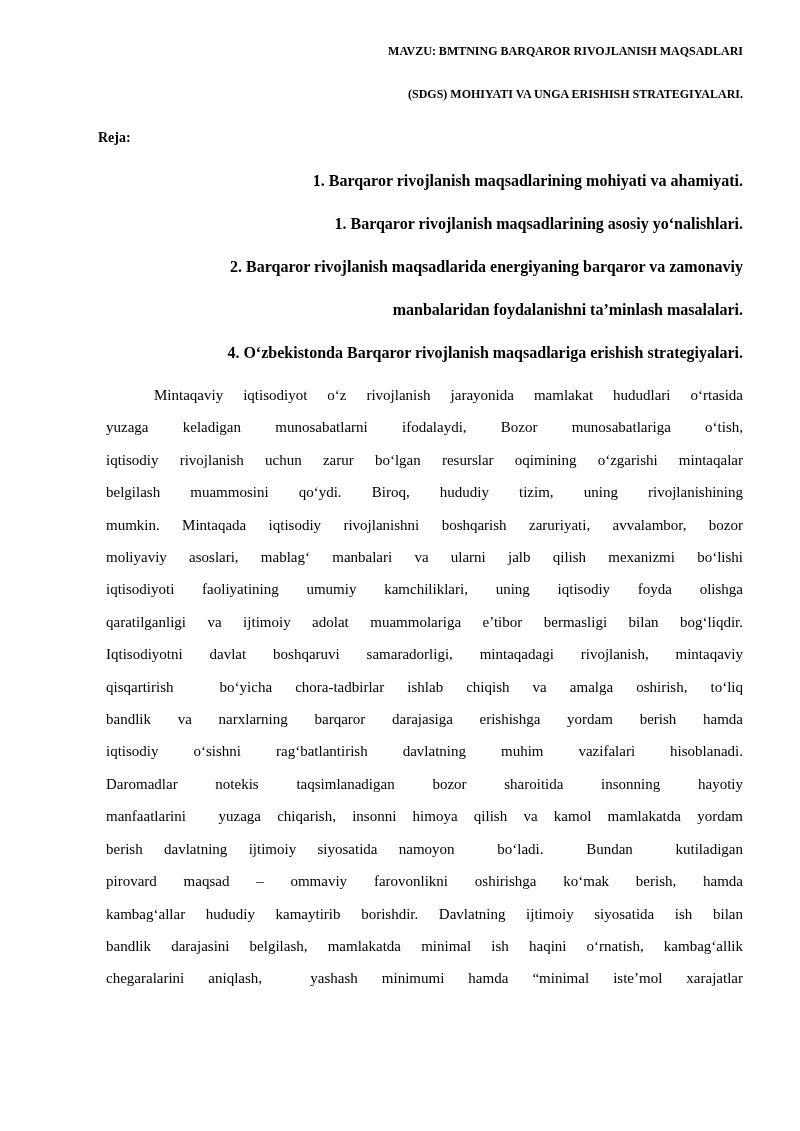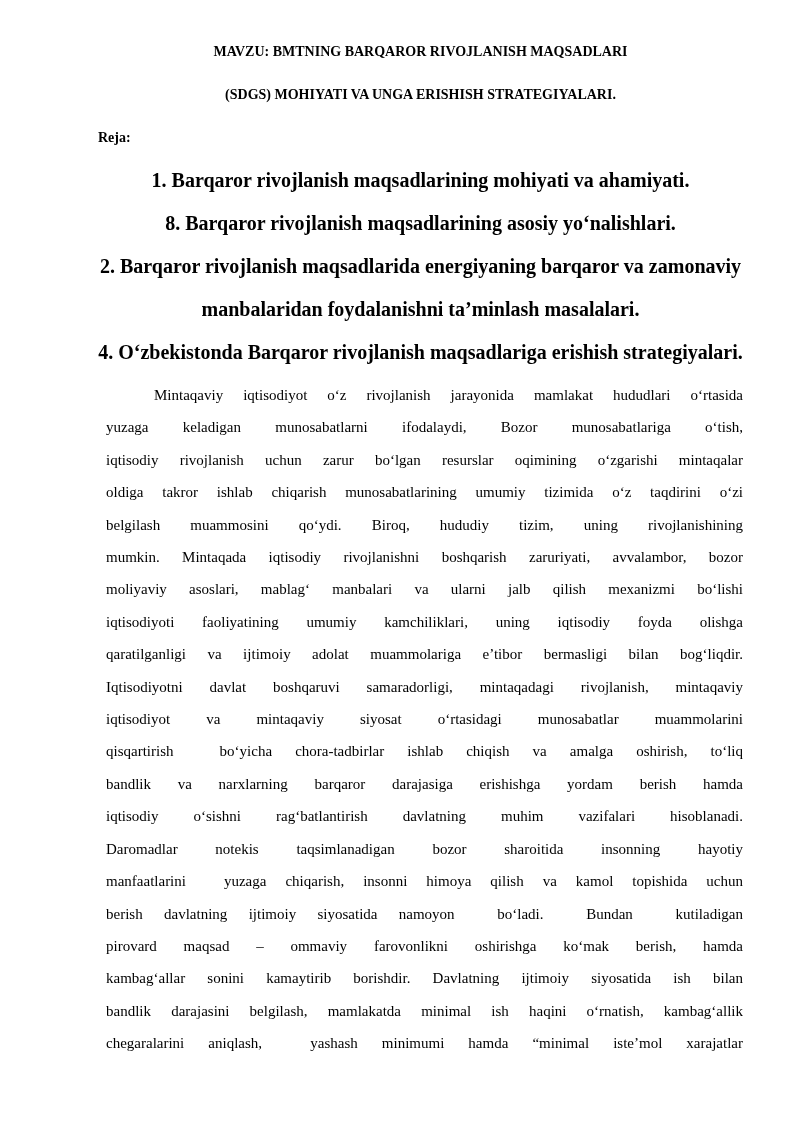--- a/index.html
+++ b/index.html
@@ -12,37 +12,37 @@
     width: 800px;
     height: 1131px;
     box-sizing: border-box;
     padding: 30px 57px 0 98px;
     background: #ffffff;
     color: #000000;
     font-family: "Liberation Serif", "DejaVu Serif", serif;
     overflow: hidden;
   }
   .doc-title .title-line {
-    font-size: 14px;
+    font-size: 12px;
     font-weight: bold;
     line-height: 43px;
-    text-align: center;
+    text-align: right;
     white-space: nowrap;
   }
   .plan-heading {
     font-size: 14px;
     font-weight: bold;
     line-height: 43px;
     text-align: left;
   }
   .plan-list .plan-item-line {
-    font-size: 20px;
+    font-size: 16px;
     font-weight: bold;
     line-height: 43px;
-    text-align: center;
+    text-align: right;
     white-space: nowrap;
   }
   .body-paragraph {
     margin-top: 5px;
   }
   .body-paragraph .paragraph-line {
     font-size: 15px;
     line-height: 32.4px;
     text-align: justify;
     text-align-last: justify;
@@ -63,44 +63,42 @@
 
   <div class="title-line">MAVZU: BMTNING BARQAROR RIVOJLANISH MAQSADLARI</div>
       <div class="title-line">(SDGS) MOHIYATI VA UNGA ERISHISH STRATEGIYALARI.</div>
     </div>
 
   <div class="plan-heading">Reja:</div>
 
   <div class="plan-list">
 
   <div class="plan-item-line">1. Barqaror rivojlanish maqsadlarining mohiyati va ahamiyati.</div>
-      <div class="plan-item-line">8. Barqaror rivojlanish maqsadlarining asosiy yoʻnalishlari.</div>
+      <div class="plan-item-line">1. Barqaror rivojlanish maqsadlarining asosiy yoʻnalishlari.</div>
       <div class="plan-item-line">2. Barqaror rivojlanish maqsadlarida energiyaning barqaror va zamonaviy</div>
       <div class="plan-item-line">manbalaridan foydalanishni ta’minlash masalalari.</div>
       <div class="plan-item-line">4. Oʻzbekistonda Barqaror rivojlanish maqsadlariga erishish strategiyalari.</div>
     </div>
 
   <div class="body-paragraph">
 
   <div class="paragraph-line">Mintaqaviy iqtisodiyot oʻz rivojlanish jarayonida mamlakat hududlari oʻrtasida</div>
       <div class="paragraph-line">yuzaga keladigan munosabatlarni ifodalaydi, Bozor munosabatlariga oʻtish,</div>
       <div class="paragraph-line">iqtisodiy rivojlanish uchun zarur boʻlgan resurslar oqimining oʻzgarishi mintaqalar</div>
-      <div class="paragraph-line">oldiga takror ishlab chiqarish munosabatlarining umumiy tizimida oʻz taqdirini oʻzi</div>
       <div class="paragraph-line">belgilash muammosini qoʻydi. Biroq, hududiy tizim, uning rivojlanishining</div>
       <div class="paragraph-line">mumkin. Mintaqada iqtisodiy rivojlanishni boshqarish zaruriyati, avvalambor, bozor</div>
       <div class="paragraph-line">moliyaviy asoslari, mablagʻ manbalari va ularni jalb qilish mexanizmi boʻlishi</div>
       <div class="paragraph-line">iqtisodiyoti faoliyatining umumiy kamchiliklari, uning iqtisodiy foyda olishga</div>
       <div class="paragraph-line">qaratilganligi va ijtimoiy adolat muammolariga e’tibor bermasligi bilan bogʻliqdir.</div>
       <div class="paragraph-line">Iqtisodiyotni davlat boshqaruvi samaradorligi, mintaqadagi rivojlanish, mintaqaviy</div>
-      <div class="paragraph-line">iqtisodiyot va mintaqaviy siyosat oʻrtasidagi munosabatlar muammolarini</div>
       <div class="paragraph-line">qisqartirish  boʻyicha chora-tadbirlar ishlab chiqish va amalga oshirish, toʻliq</div>
       <div class="paragraph-line">bandlik va narxlarning barqaror darajasiga erishishga yordam berish hamda</div>
       <div class="paragraph-line">iqtisodiy oʻsishni ragʻbatlantirish davlatning muhim vazifalari hisoblanadi.</div>
       <div class="paragraph-line">Daromadlar notekis taqsimlanadigan bozor sharoitida insonning hayotiy</div>
-      <div class="paragraph-line">manfaatlarini  yuzaga chiqarish, insonni himoya qilish va kamol topishida uchun</div>
+      <div class="paragraph-line">manfaatlarini  yuzaga chiqarish, insonni himoya qilish va kamol mamlakatda yordam</div>
       <div class="paragraph-line">berish davlatning ijtimoiy siyosatida namoyon  boʻladi.  Bundan  kutiladigan</div>
       <div class="paragraph-line">pirovard maqsad – ommaviy farovonlikni oshirishga koʻmak berish, hamda</div>
-      <div class="paragraph-line">kambagʻallar sonini kamaytirib borishdir. Davlatning ijtimoiy siyosatida ish bilan</div>
+      <div class="paragraph-line">kambagʻallar hududiy kamaytirib borishdir. Davlatning ijtimoiy siyosatida ish bilan</div>
       <div class="paragraph-line">bandlik darajasini belgilash, mamlakatda minimal ish haqini oʻrnatish, kambagʻallik</div>
       <div class="paragraph-line">chegaralarini aniqlash,  yashash minimumi hamda “minimal iste’mol xarajatlar</div>
     </div>
 
 </div>
 
 </body></html>

